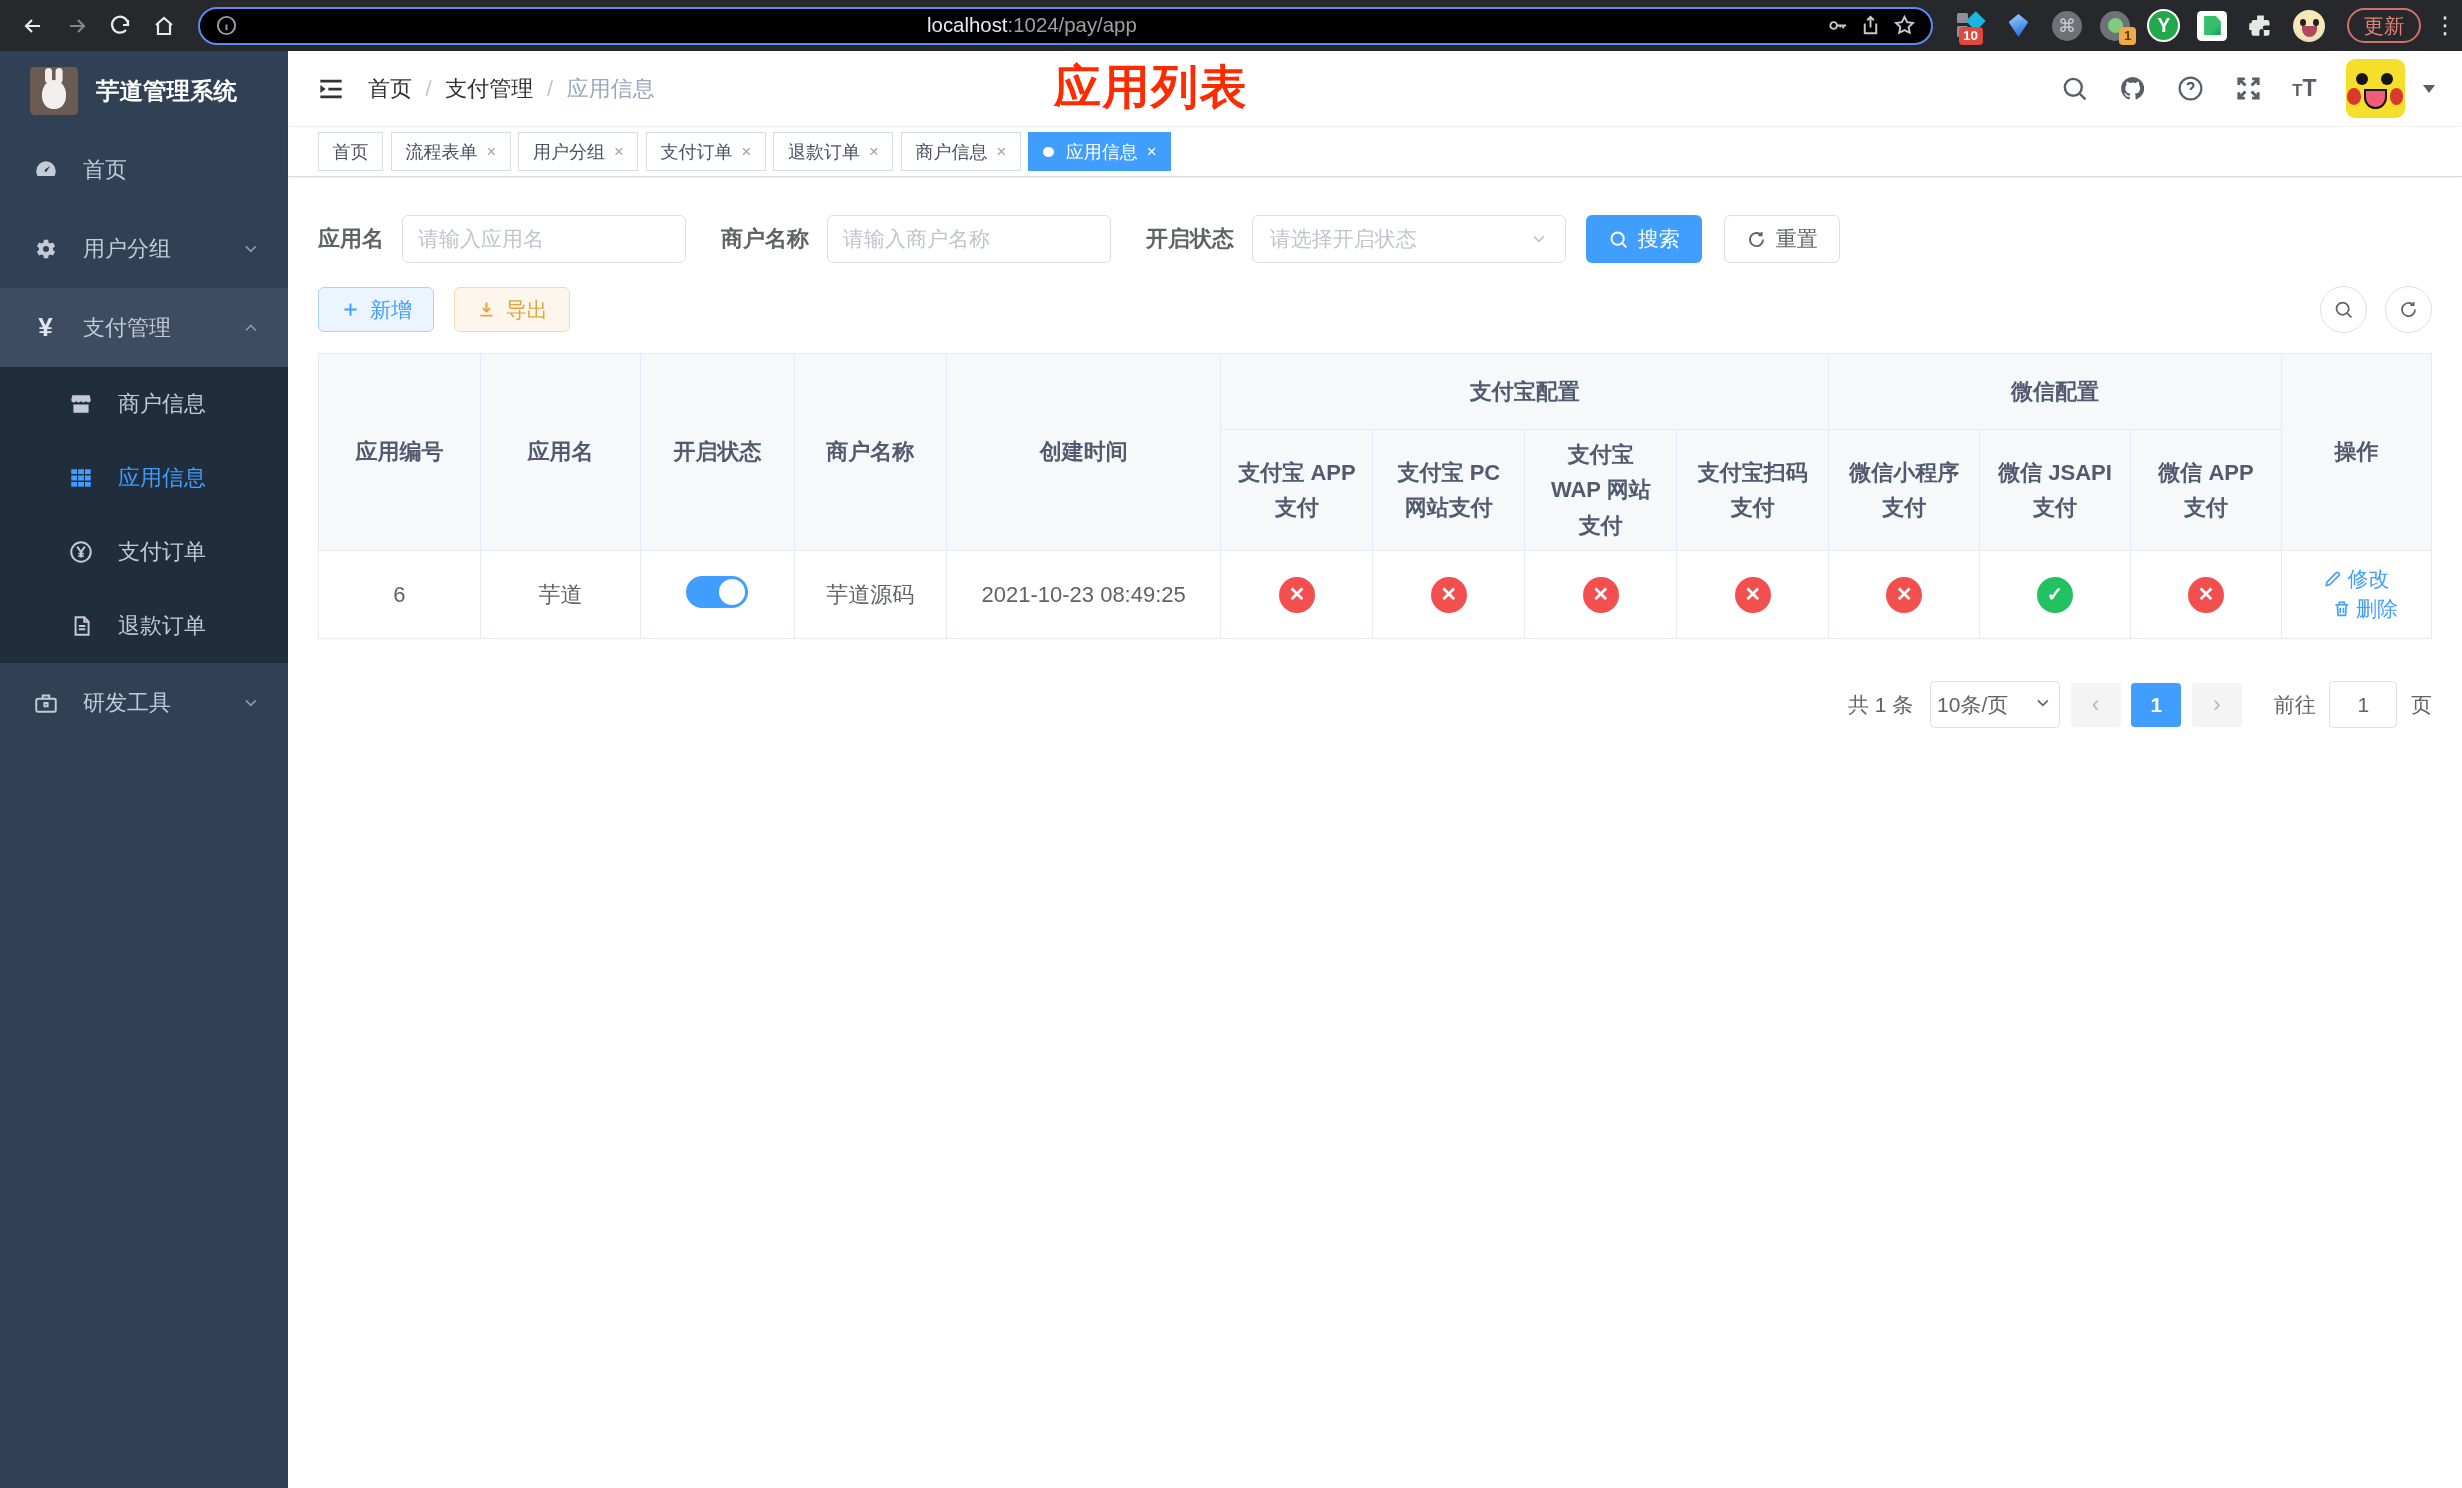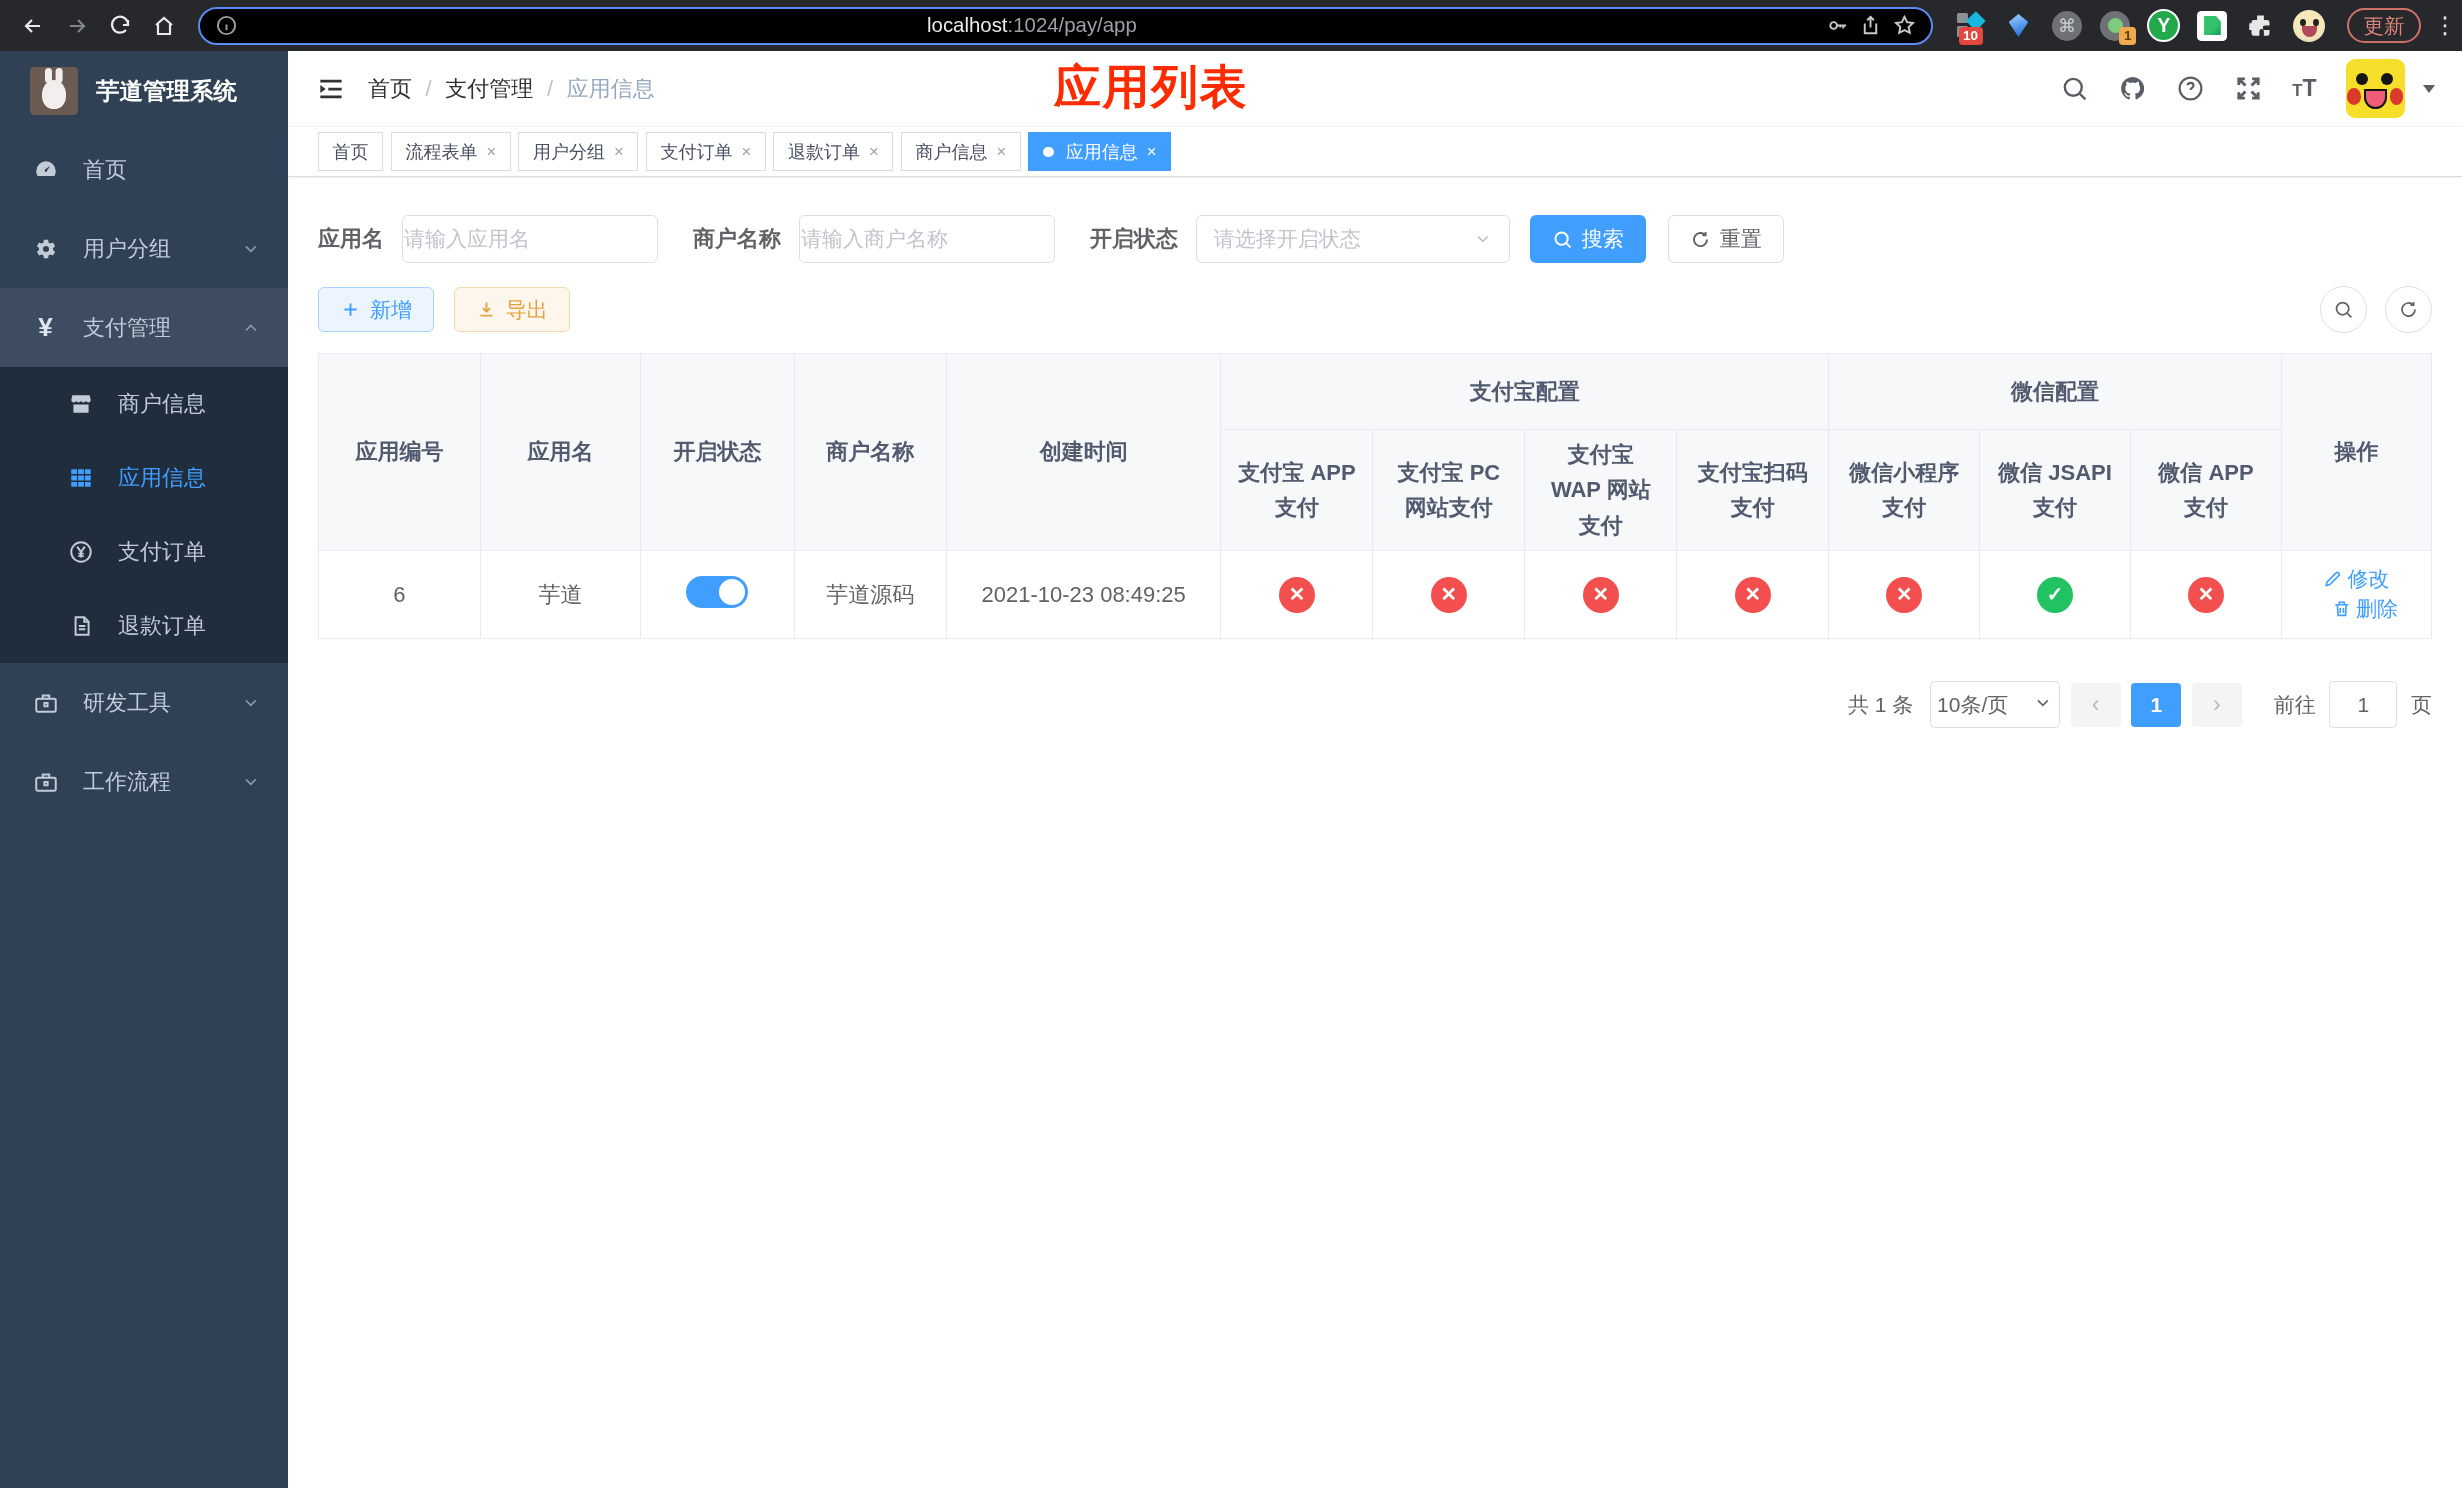--- a/index.html
+++ b/index.html
@@ -92,21 +92,21 @@
   .tag .tag-x { font-size:16.7px; color:#9aa3b0; }
   .tag.active { background:#409eff; border-color:#409eff; color:#fff; }
   .tag.active .tag-x { color:#fff; }
   .tag.active::before { content:""; width:10.6px; height:10.6px; border-radius:50%; background:#fff; margin-right:3px; }
 
   .content { flex:1; padding:38px 30px 0 30px; position:relative; }
 
   
   .filters { display:flex; align-items:center; font-size:22px; color:#606266; margin-bottom:23px; }
   .f-label { font-weight:600; margin-right:18px; white-space:nowrap; }
-  .f-input { width:256px; height:48px; border:1.5px solid #dcdfe6; border-radius:6px; font-size:21px; color:#606266; padding:0 1px; outline:none; font-family:"Liberation Sans",sans-serif; }
+  .f-input { width:284px; height:48px; border:1.5px solid #dcdfe6; border-radius:6px; font-size:21px; color:#606266; padding:0 15px; outline:none; font-family:"Liberation Sans",sans-serif; }
   .f-input::placeholder { color:#c0c4cc; }
   .gap1 { width:35px; }
   .f-select { width:314px; height:48px; border:1.5px solid #dcdfe6; border-radius:6px; display:flex; align-items:center; padding:0 16.7px; color:#c0c4cc; font-size:21px; }
   .f-select .sel-caret { margin-left:auto; color:#c0c4cc; display:flex; }
   .sel-caret svg { width:19.7px; height:19.7px; }
   .btn { display:inline-flex; align-items:center; justify-content:center; gap:9px; height:48px; border-radius:6px; font-size:21px; padding:0 21px; cursor:pointer; border:1.5px solid transparent; }
   .btn svg { width:21px; height:21px; }
   .btn-primary { background:#409eff; color:#fff; margin-left:19.7px; }
   .btn-plain { background:#fff; border-color:#dcdfe6; color:#606266; margin-left:22px; }
 
@@ -317,34 +317,20 @@
         </div>
       </div>
       <div class="m-item">
         <span class="mi-icon">
             <svg viewBox="0 0 24 24" fill="none" stroke="currentColor" stroke-width="1.8">
               <rect x="3" y="8" width="18" height="12" rx="1.5"></rect>
               <path d="M9 8V5h6v3M10.5 12h3v3h-3z"></path>
             </svg>
           </span>
         <span class="mi-label">研发工具</span>
-        <span class="arrow">
-            <svg viewBox="0 0 24 24" fill="none" stroke="currentColor" stroke-width="2">
-              <path d="M6 9l6 6 6-6"></path>
-            </svg>
-          </span>
-      </div>
-      <div class="m-item">
-        <span class="mi-icon">
-            <svg viewBox="0 0 24 24" fill="none" stroke="currentColor" stroke-width="1.8">
-              <rect x="3" y="8" width="18" height="12" rx="1.5"></rect>
-              <path d="M9 8V5h6v3M10.5 12h3v3h-3z"></path>
-            </svg>
-          </span>
-        <span class="mi-label">工作流程</span>
         <span class="arrow">
             <svg viewBox="0 0 24 24" fill="none" stroke="currentColor" stroke-width="2">
               <path d="M6 9l6 6 6-6"></path>
             </svg>
           </span>
       </div>
     </div>
   </div>
 
   <div class="main">

